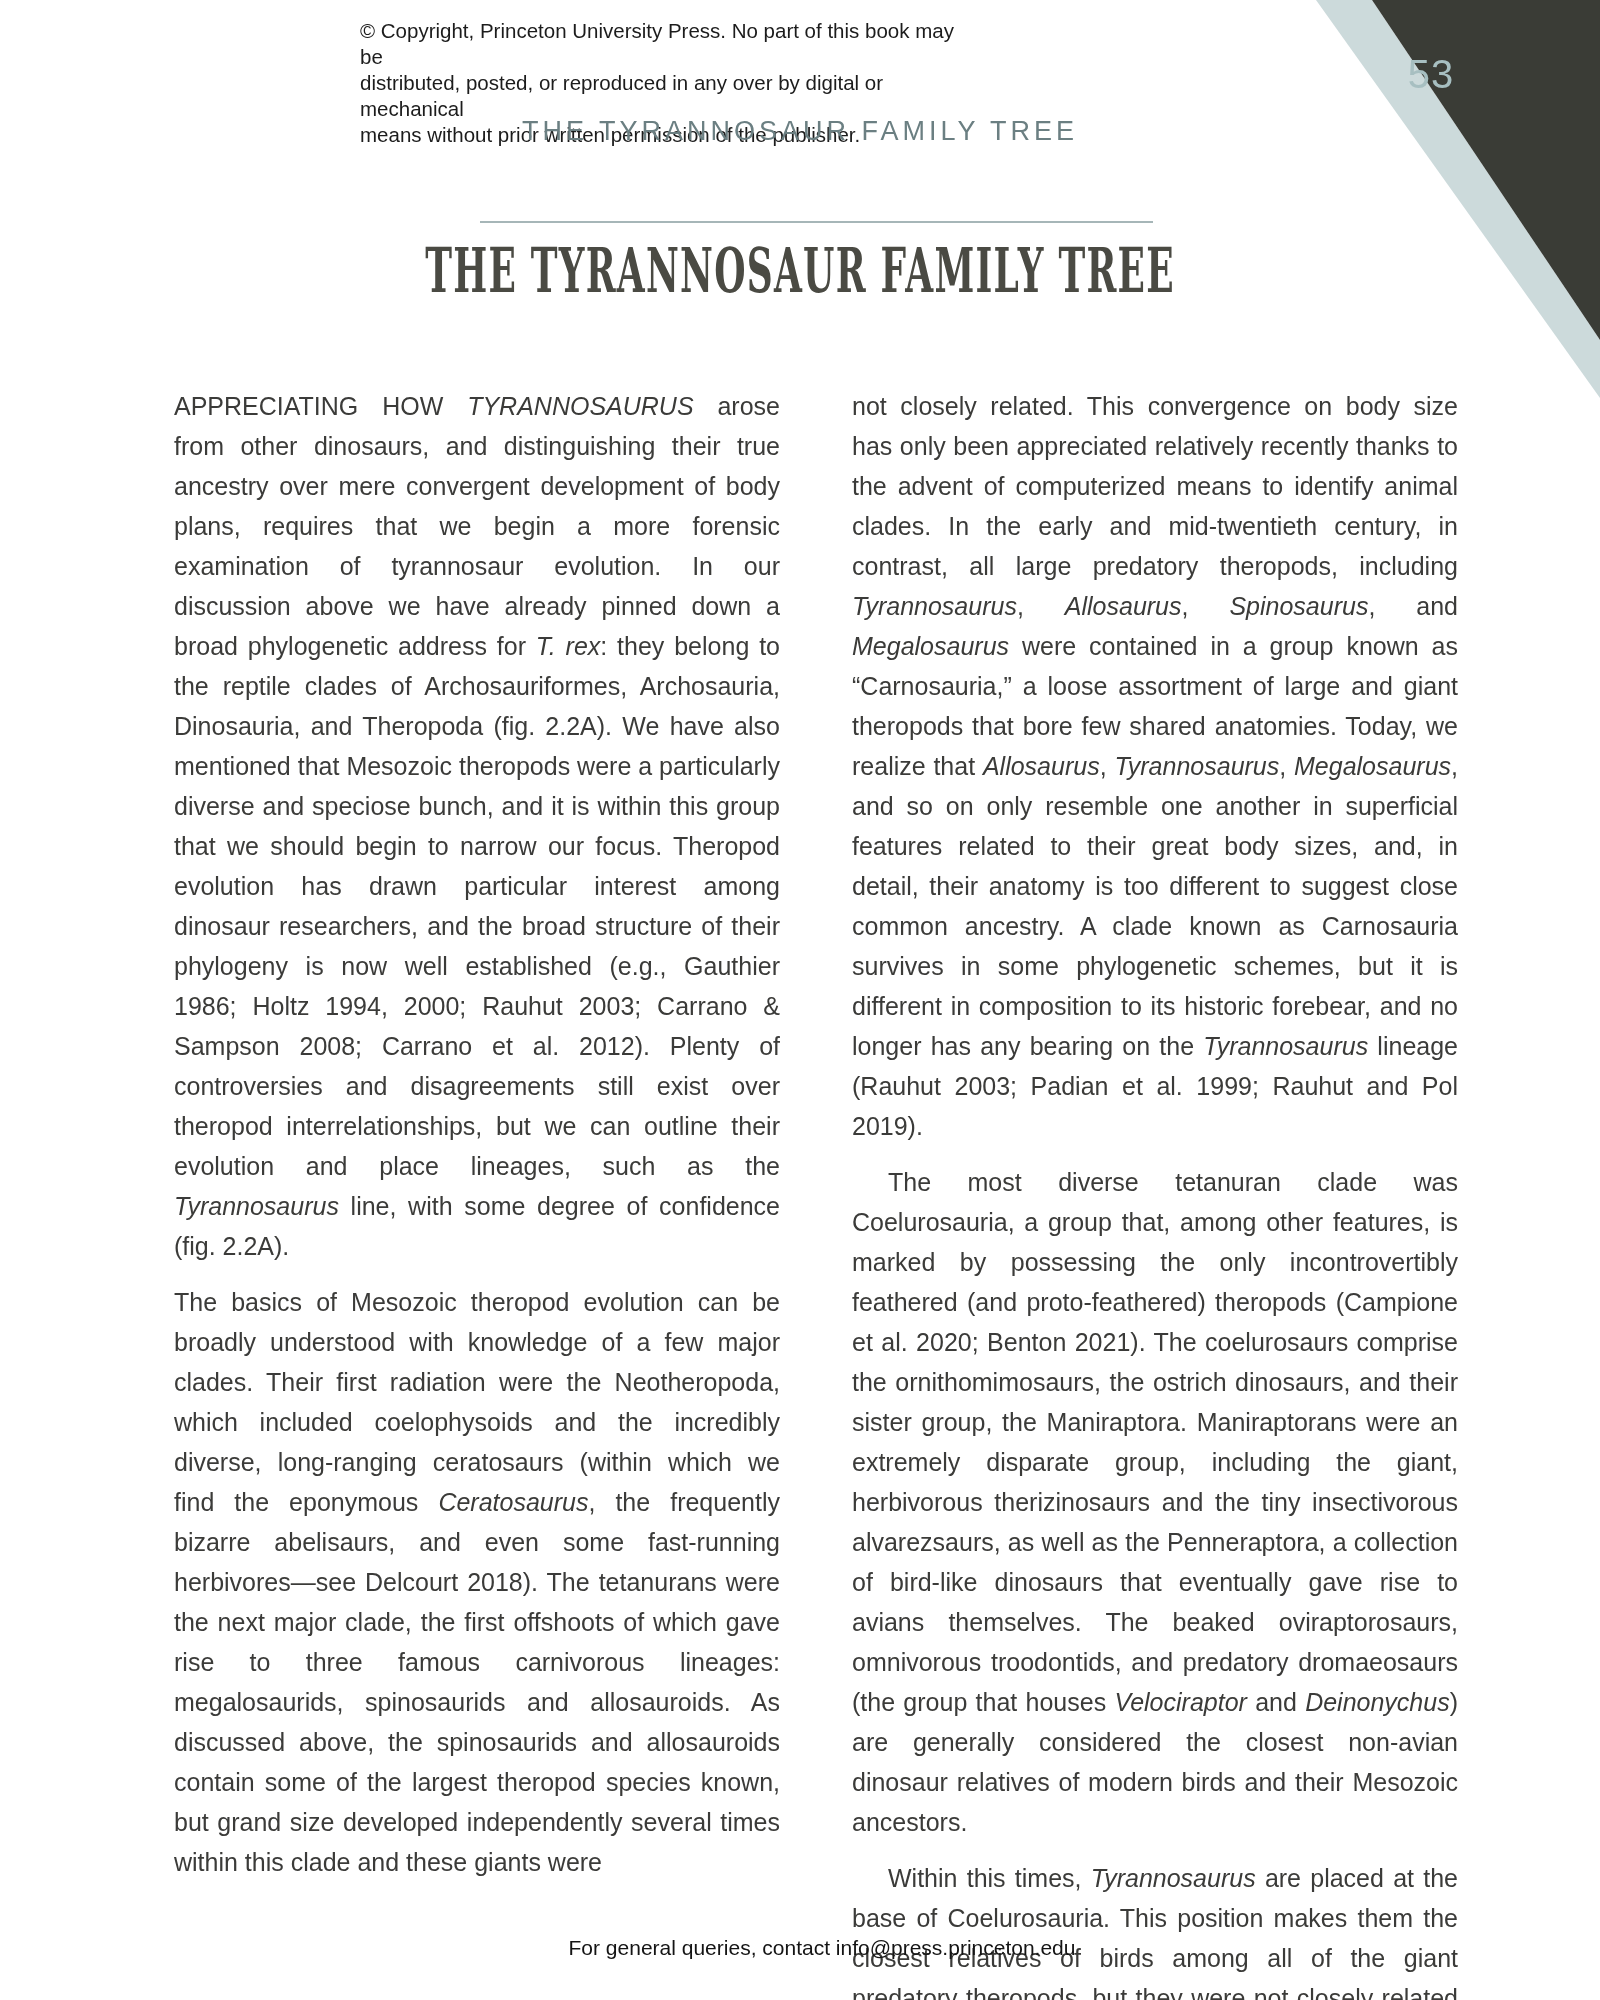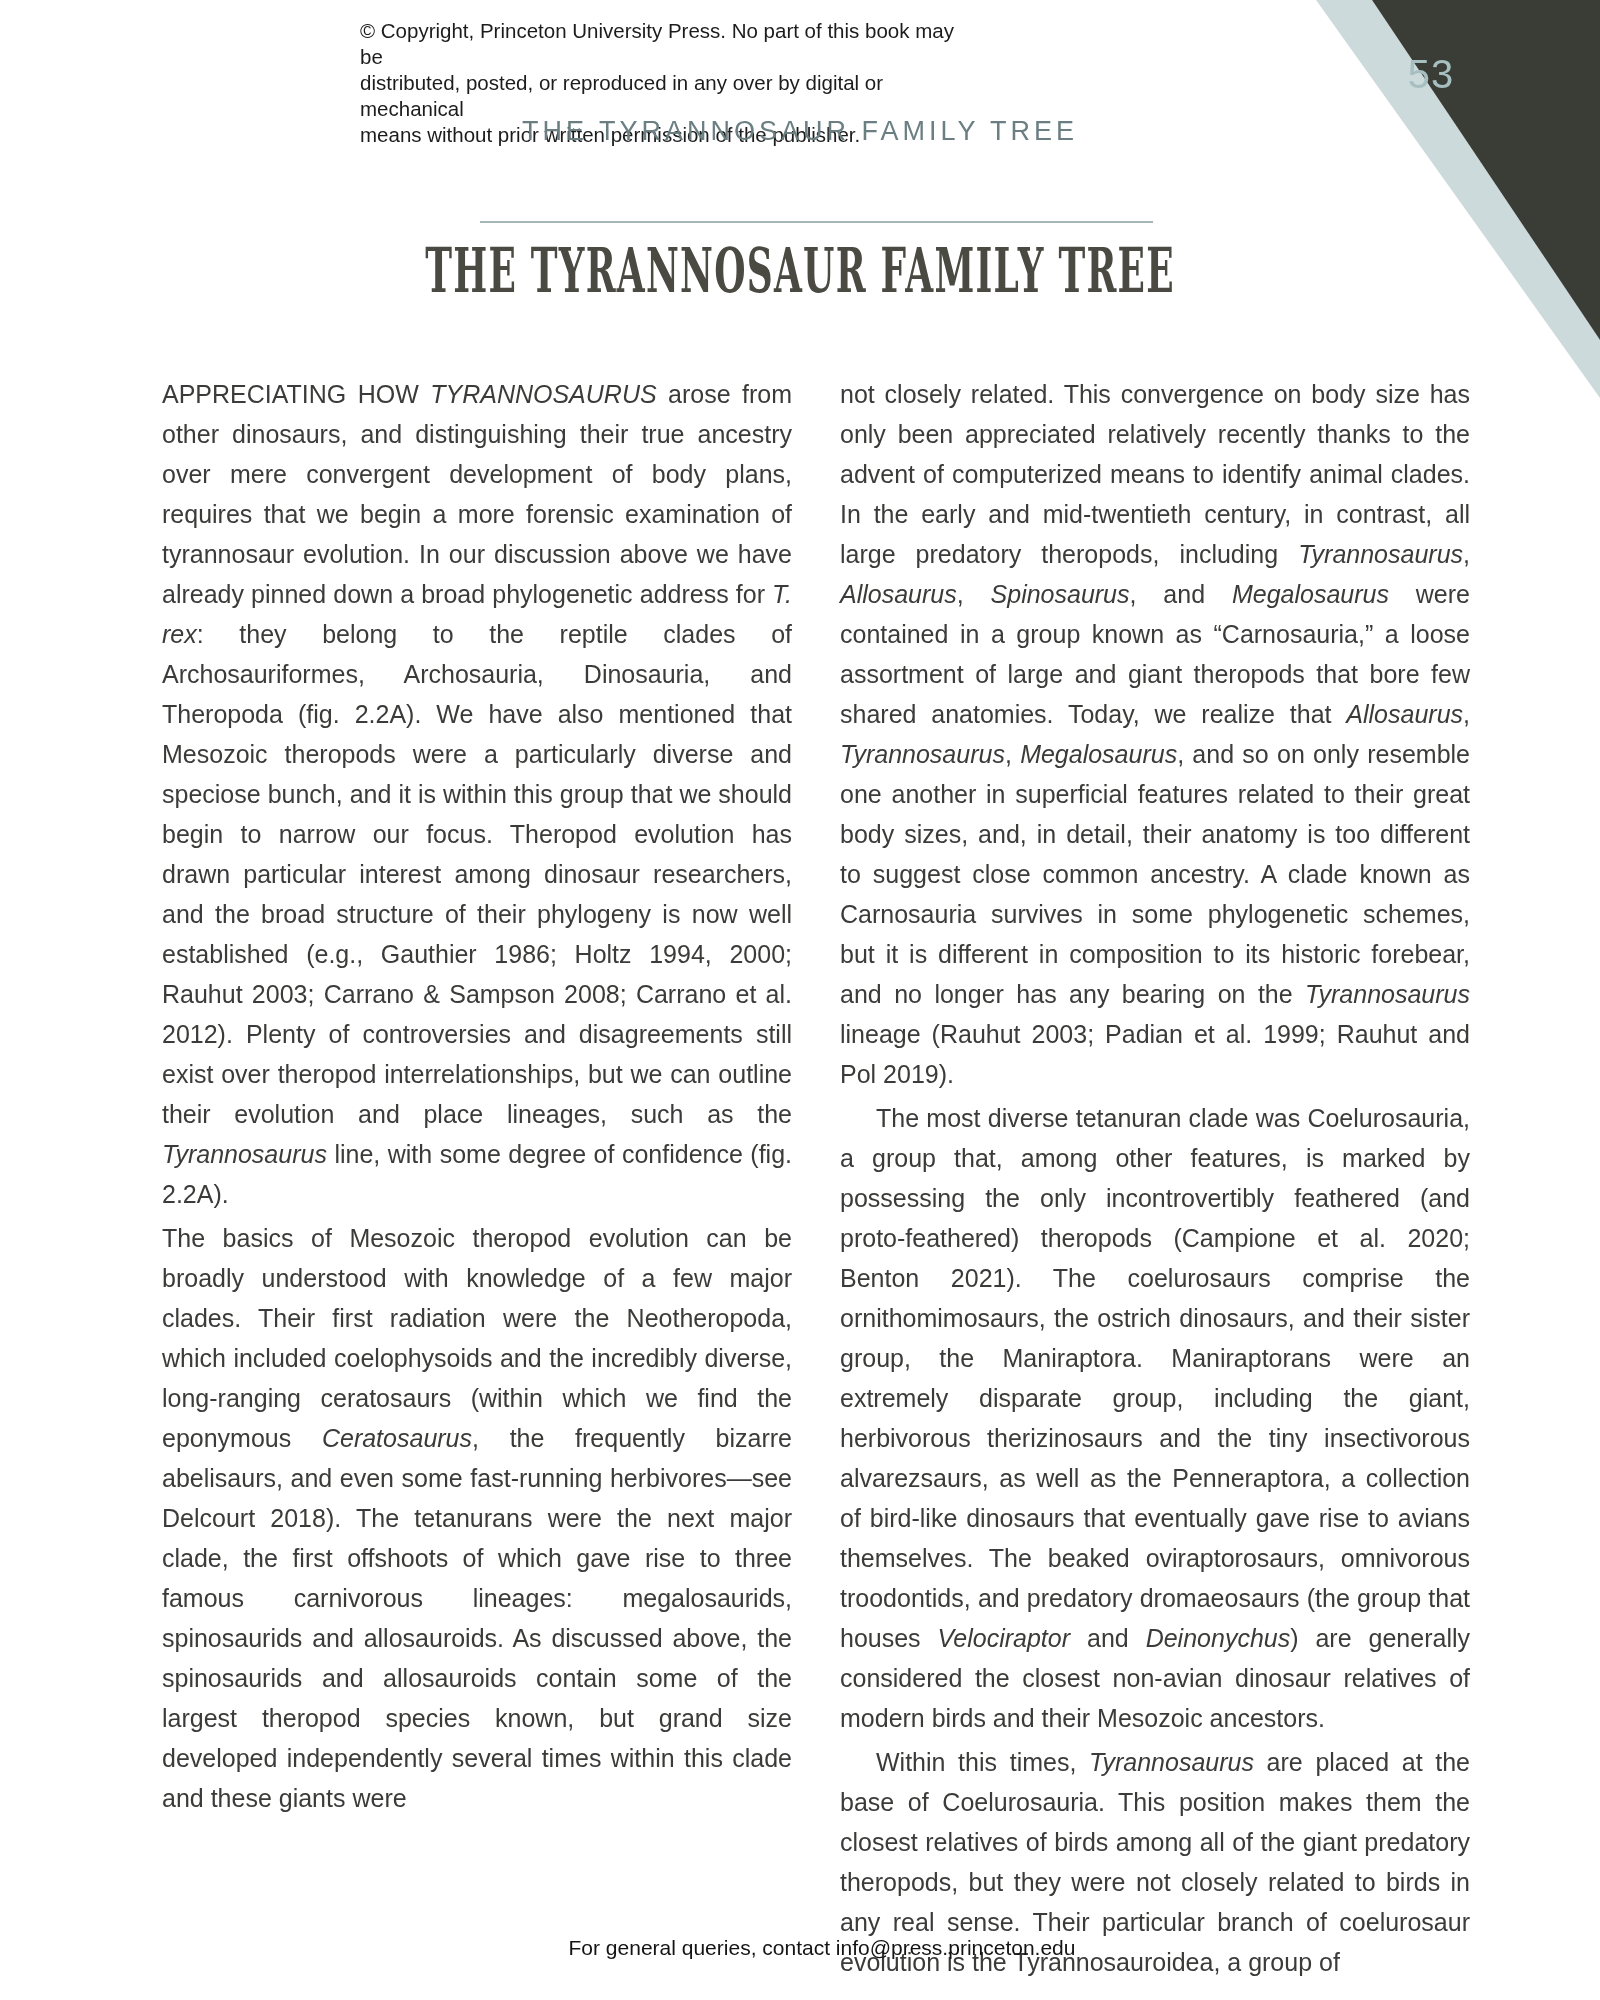--- a/index.html
+++ b/index.html
@@ -86,21 +86,21 @@
     position: absolute;
     top: 370px;
     width: 638px;
     font-size: 25px;
     line-height: 40px;
     color: #3b3b39;
     text-align: justify;
   }
   .col-left  { left: 158px; }
   .col-right { left: 836px; }
-  .body-para { margin: 4px; }
+  .body-para { margin: 16px; }
   .body-para.indent { text-indent: 36px; }
 
   .section-heading {
     margin: 18px 0 38px 0;
     font-size: 38px;
     line-height: 50px;
     font-weight: 700;
     letter-spacing: 0.5px;
     color: #587579;
     text-align: left;

